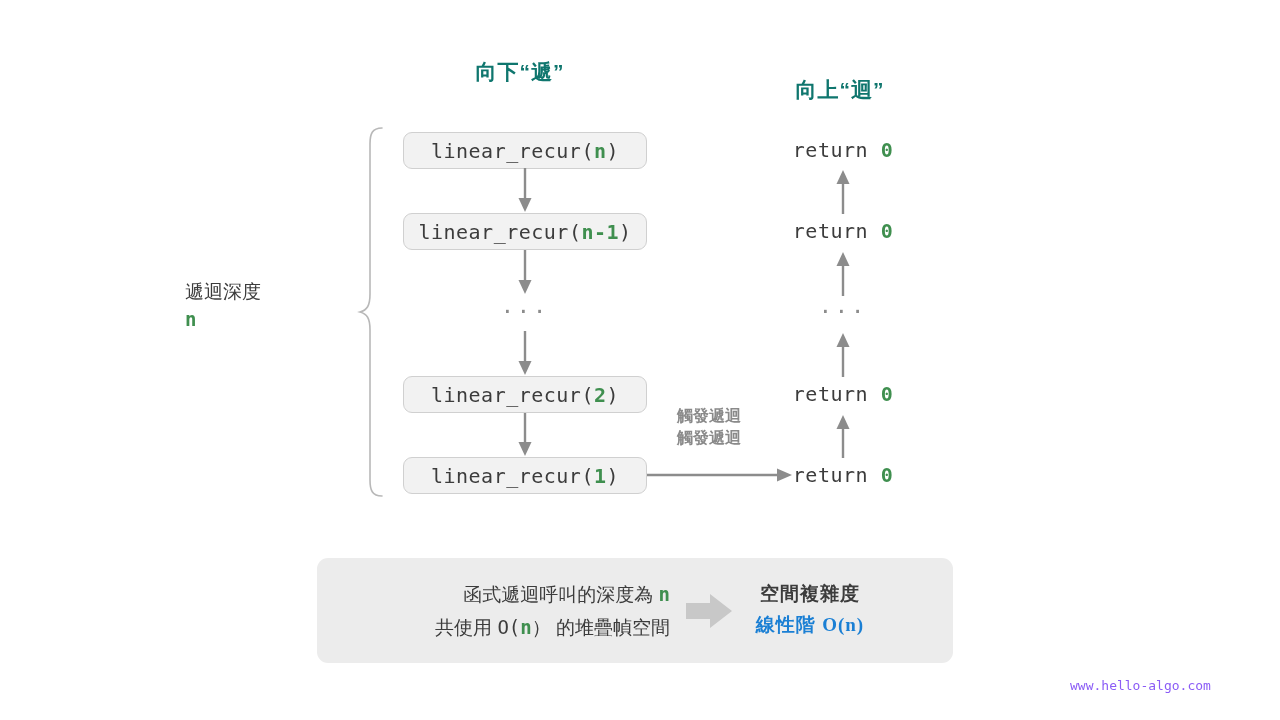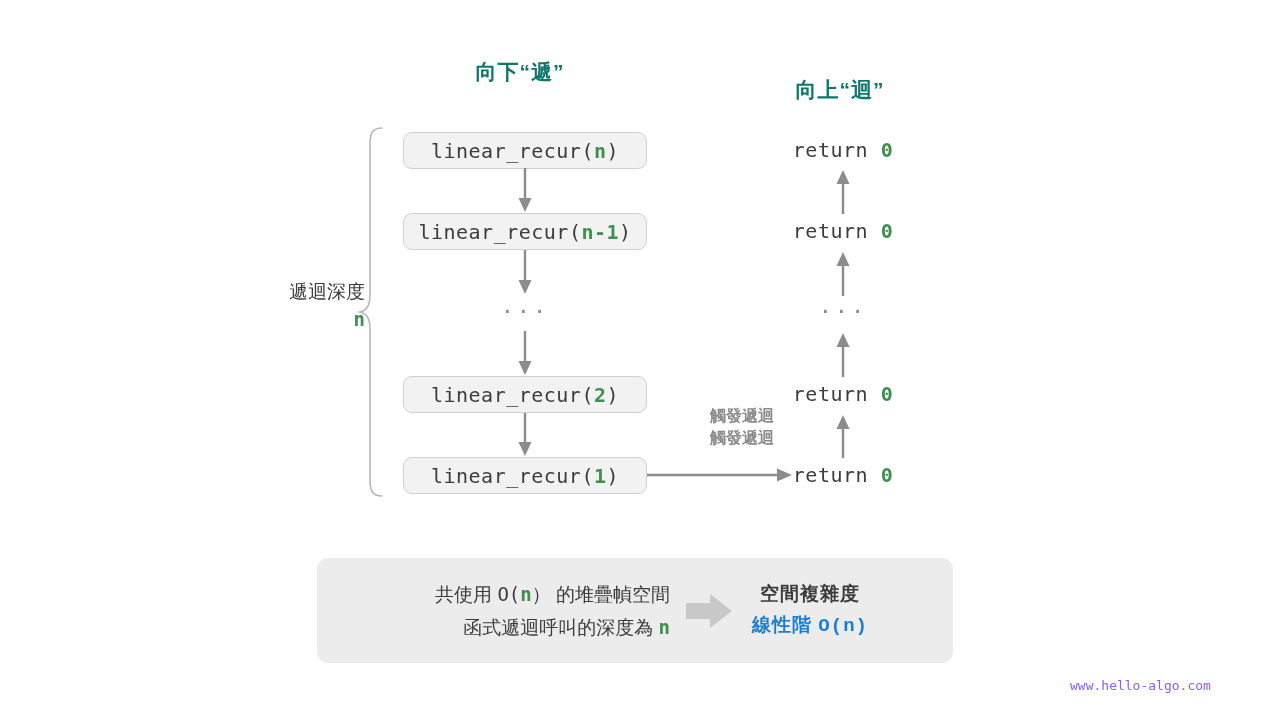--- a/index.html
+++ b/index.html
@@ -67,21 +67,21 @@
     font-size: 22px;
     color: #8c8c8c;
     letter-spacing: 3px;
     white-space: nowrap;
     text-align: center;
     width: 200px;
   }
 
   
   .depth-label {
-    text-align: right;
+    text-align: left;
     width: 180px;
     line-height: 1.45;
   }
   .depth-label .t1 {
     font-size: 19px;
     color: #3c3c3c;
     font-weight: normal;
     display: block;
   }
   .depth-label .t2 {
@@ -139,21 +139,21 @@
     letter-spacing: 1px;
   }
   .sum-right .value {
     display: block;
     font-size: 19px;
     font-weight: bold;
     color: #1a7fd4;
     letter-spacing: 1px;
   }
   .sum-right .value .mono {
-    font-family: Liberation Mono, monospace;
+    font-family: Liberation Serif, serif;
     text-align: right;
   }
 
   
   .watermark {
     font-family: "DejaVu Sans Mono", "Liberation Mono", monospace;
     font-size: 13px;
     color: #8b5cf6;
     white-space: nowrap;
   }
@@ -262,37 +262,37 @@
       <polygon points="20,2 13.5,16 26.5,16" fill="#8c8c8c"></polygon>
     </svg>
   </div>
   <div class="abs" style="left:823px; top:413px;">
     <svg width="40" height="45" viewBox="0 0 40 45">
       <line x1="20" y1="45" x2="20" y2="13" stroke="#8c8c8c" stroke-width="2.4"></line>
       <polygon points="20,2 13.5,16 26.5,16" fill="#8c8c8c"></polygon>
     </svg>
   </div>
 
-  <div class="abs trigger-note" style="left:644px; top:405px;text-align:right;">
+  <div class="abs trigger-note" style="left:644px; top:405px;">
     <div>觸發遞迴</div>
     <div>觸發遞迴</div>
   </div>
 
   <div class="abs" style="left:647px; top:462px;">
     <svg width="148" height="26" viewBox="0 0 148 26">
       <line x1="0" y1="13" x2="133" y2="13" stroke="#8c8c8c" stroke-width="2.4"></line>
       <polygon points="145,13 130,6.5 130,19.5" fill="#8c8c8c"></polygon>
     </svg>
   </div>
 
   <div class="abs summary-panel" style="left:317px; top:558px;"></div>
 
   <div class="abs sum-left" style="left:340px; top:578px; width:330px;">
+    <div><span>函式遞迴呼叫的深度為 </span><span class="g">n</span></div>
     <div><span>共使用 </span><span class="mono">O(</span><span class="g">n</span><span>）</span><span> 的堆疊幀空間</span></div>
-    <div><span>函式遞迴呼叫的深度為 </span><span class="g">n</span></div>
   </div>
 
   <div class="abs" style="left:686px; top:592px;">
     <svg width="48" height="38" viewBox="0 0 48 38">
       <polygon points="0,11 24,11 24,2 46,19 24,36 24,27 0,27" fill="#c8c8c8"></polygon>
     </svg>
   </div>
 
   <div class="abs sum-right" style="left:710px; top:578px;">
     <span class="title">空間複雜度</span>

